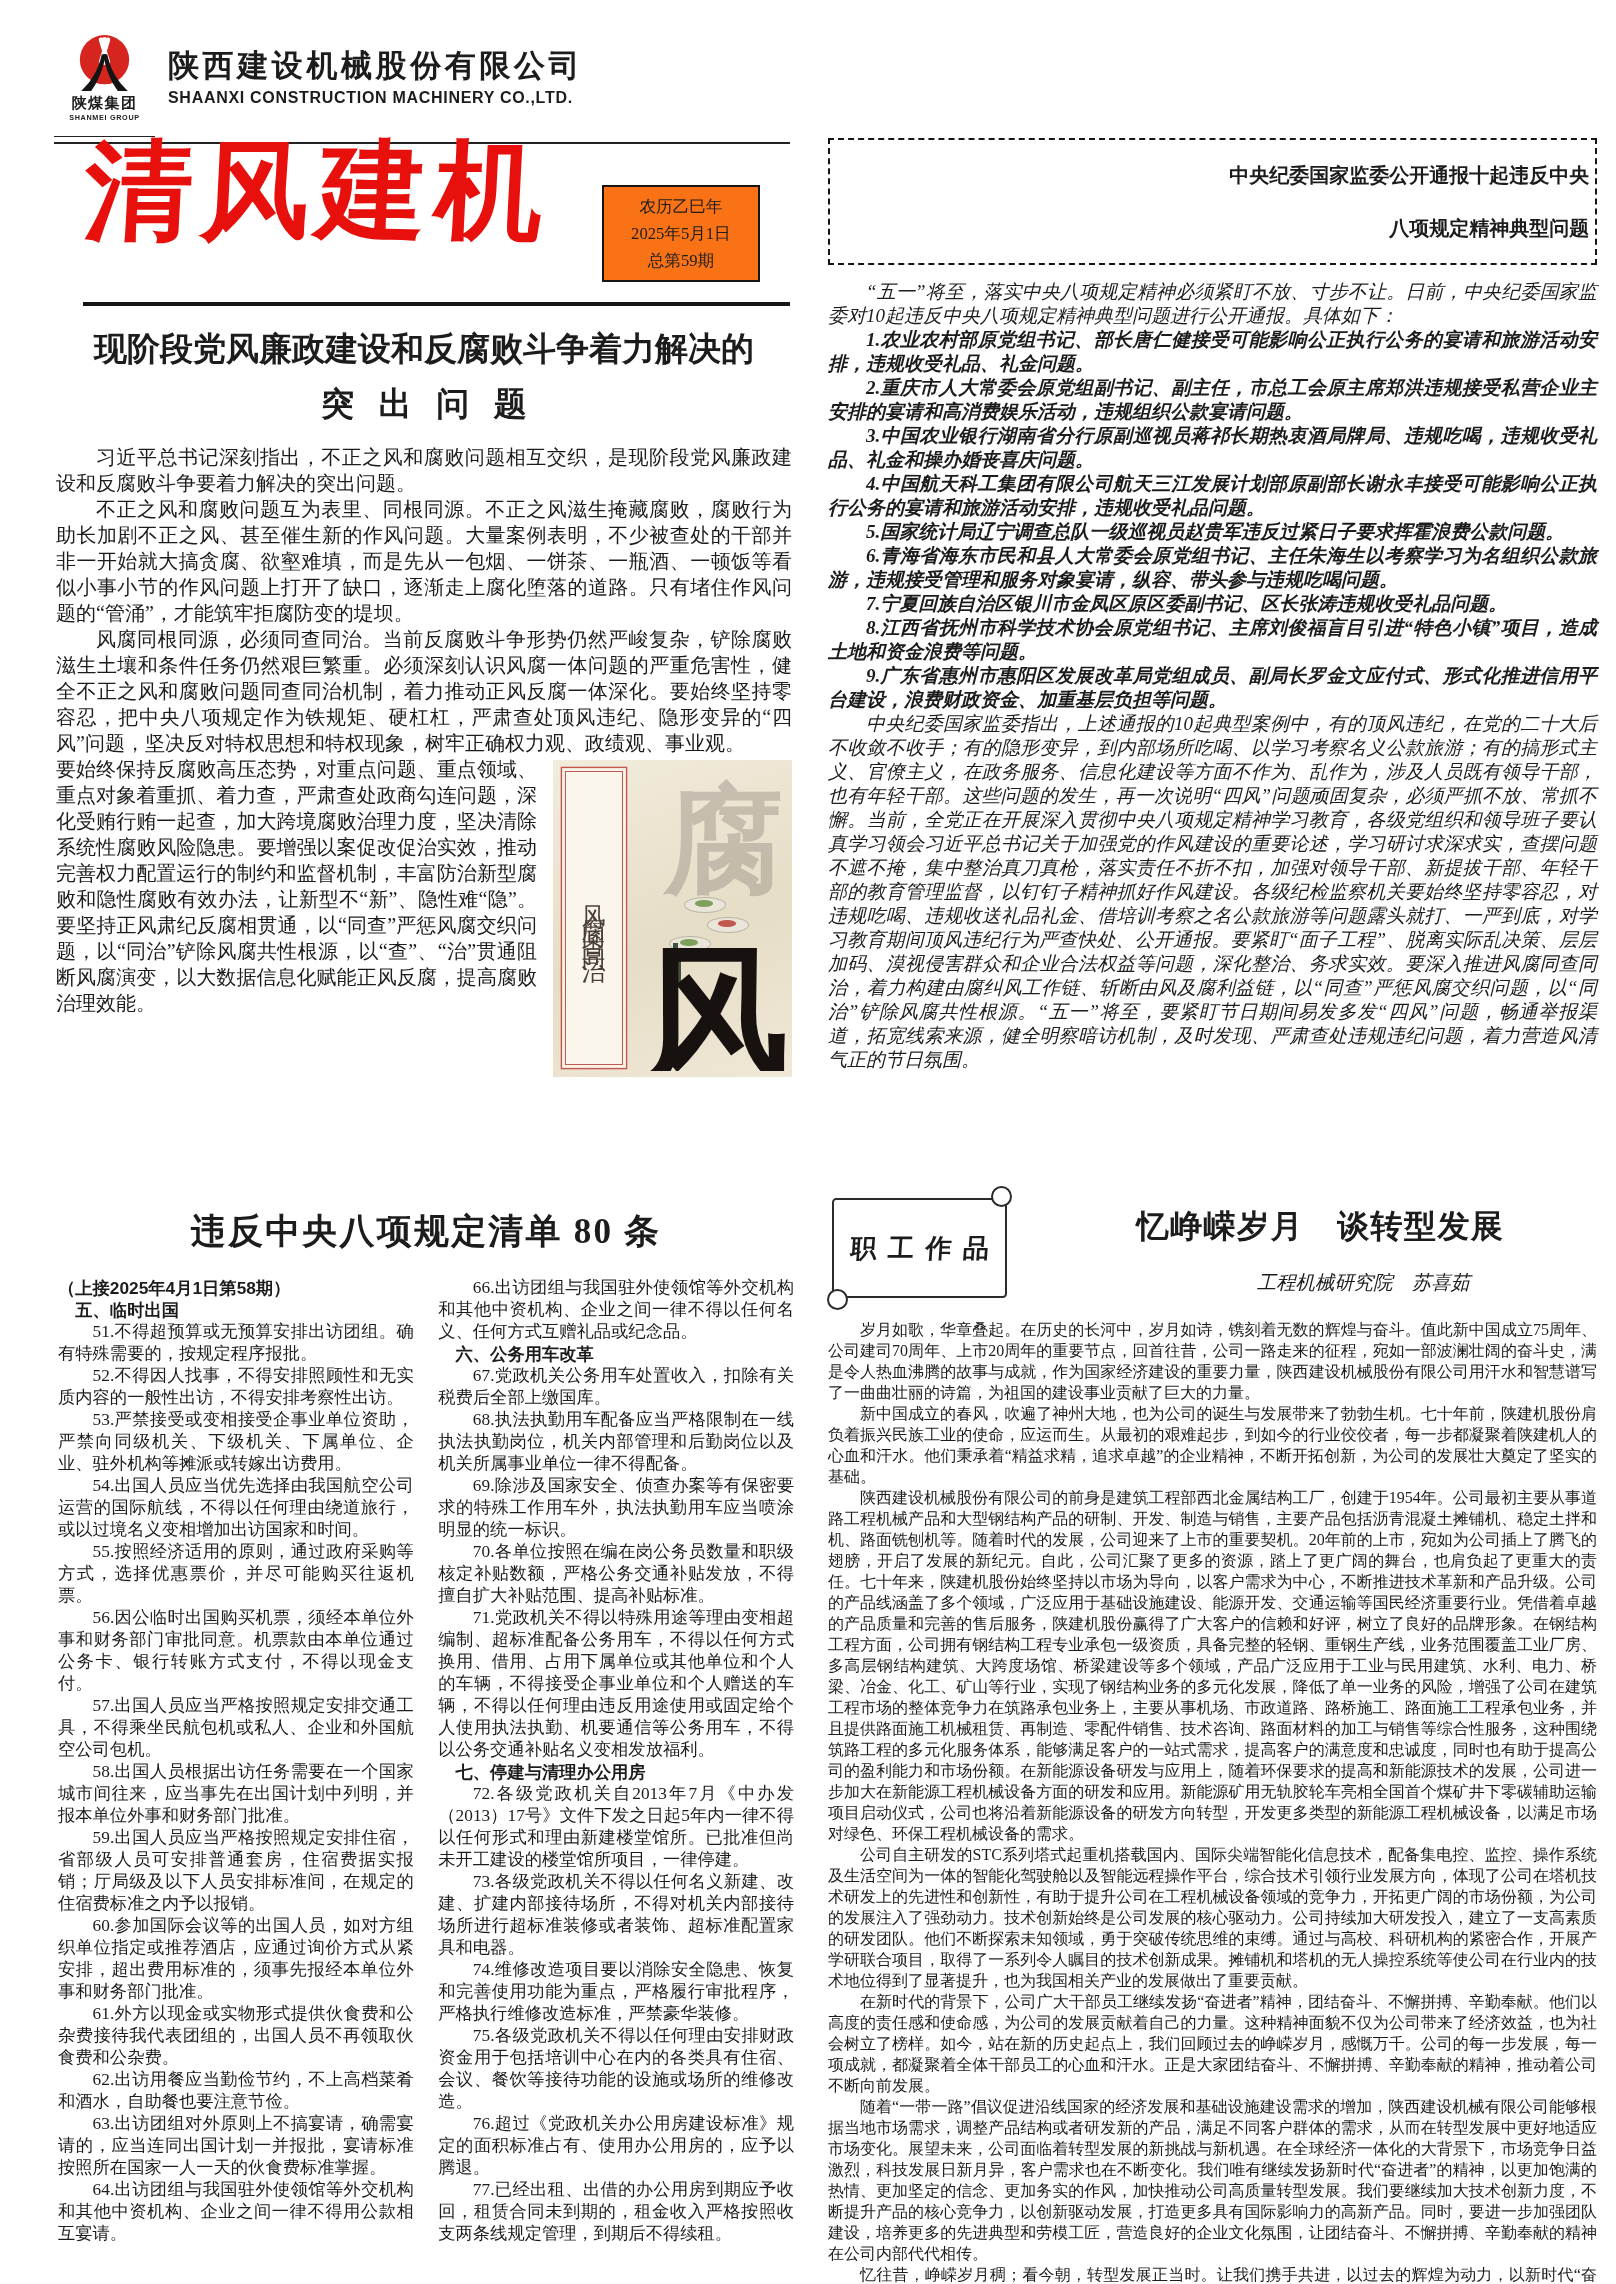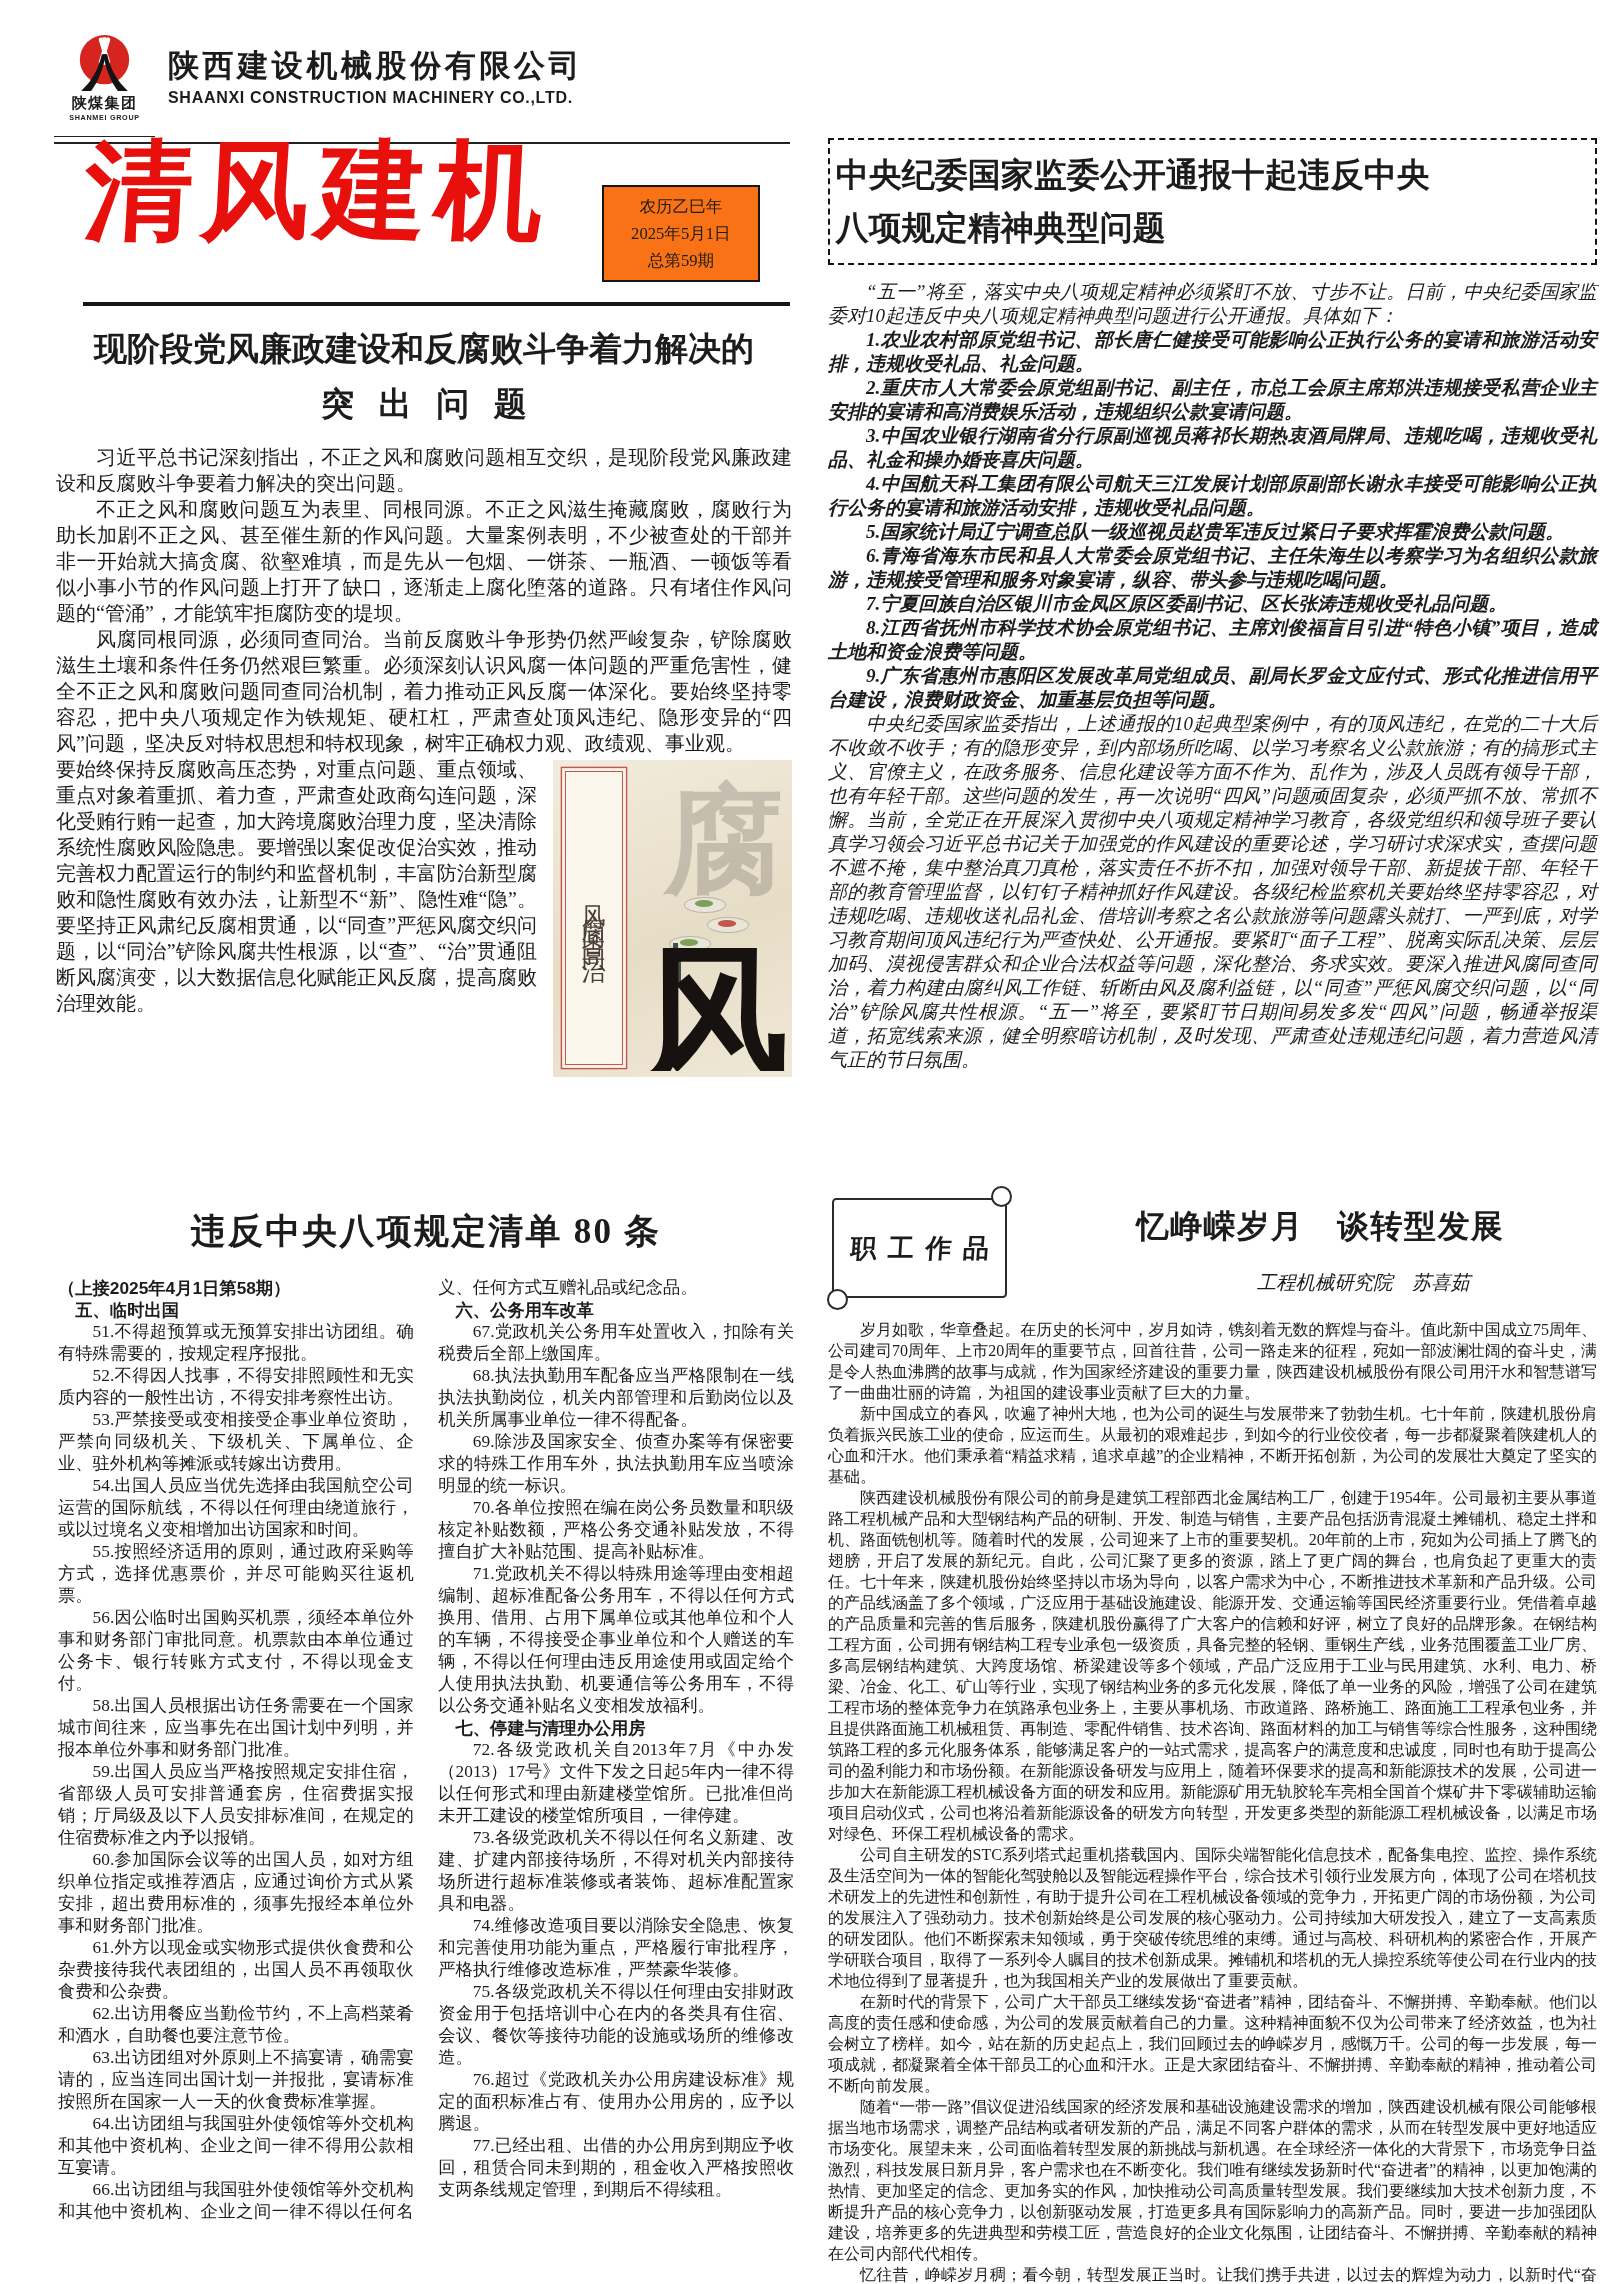--- a/index.html
+++ b/index.html
@@ -44,21 +44,21 @@
   .ff-plate::after{content:"";position:absolute;left:10px;top:2.9px;width:17.3px;height:6.5px;border-radius:50%;background:#7fa05c;}
   .ff-plate.p1{right:60px;top:131px;}
   .ff-plate.p2{right:37px;top:151px;}
   .ff-plate.p2::after{background:#c0584e;}
   .ff-plate.p3{right:75px;top:170px;}
   .ff-bottle{position:absolute;right:105px;top:186px;width:12.2px;height:35px;background:#41503f;border-radius:3.6px 3.6px 2.2px 2.2px;}
   .ff-bottle::before{content:"";position:absolute;left:3.6px;top:-8.6px;width:5px;height:9.4px;background:#41503f;}
 
   
   .a2{position:absolute;left:828px;top:138px;width:769px;}
-  .a2-box{border:2.2px dashed #151515;padding:8.6px 5.8px;text-align:left;font-size:33px;font-weight:bold;line-height:53px;}
+  .a2-box{border:2.2px dashed #151515;padding:8.6px 5.8px;text-align:right;font-size:20px;font-weight:bold;line-height:53px;}
   .a2-body{margin-top:14.4px;font-size:19px;line-height:24px;text-align:justify;font-style:italic;}
   .a2-body p{margin:0;}
   .a2-body .k-item{font-weight:bold;}
 
   
   .k-para{text-indent:2em;}
   .k-cont{text-indent:0;font-family:Liberation Serif, serif;}
   .k-item{text-indent:2em;}
   .k-header{font-weight:bold;font-family:"Liberation Sans",sans-serif;text-indent:1em;}
   .k-note{font-weight:bold;font-family:"Liberation Sans",sans-serif;text-indent:0;}
@@ -173,20 +173,21 @@
     <div class="l80-cols">
 
     <p class="k-note">（上接2025年4月1日第58期）</p>
         <p class="k-header">五、临时出国</p>
         <p class="k-item">51.不得超预算或无预算安排出访团组。确有特殊需要的，按规定程序报批。</p>
         <p class="k-item">52.不得因人找事，不得安排照顾性和无实质内容的一般性出访，不得安排考察性出访。</p>
         <p class="k-item">53.严禁接受或变相接受企事业单位资助，严禁向同级机关、下级机关、下属单位、企业、驻外机构等摊派或转嫁出访费用。</p>
         <p class="k-item">54.出国人员应当优先选择由我国航空公司运营的国际航线，不得以任何理由绕道旅行，或以过境名义变相增加出访国家和时间。</p>
         <p class="k-item">55.按照经济适用的原则，通过政府采购等方式，选择优惠票价，并尽可能购买往返机票。</p>
         <p class="k-item">56.因公临时出国购买机票，须经本单位外事和财务部门审批同意。机票款由本单位通过公务卡、银行转账方式支付，不得以现金支付。</p>
+        <p class="k-item">57.出国人员应当严格按照规定安排交通工具，不得乘坐民航包机或私人、企业和外国航空公司包机。</p>
         <p class="k-item">58.出国人员根据出访任务需要在一个国家城市间往来，应当事先在出国计划中列明，并报本单位外事和财务部门批准。</p>
         <p class="k-item">59.出国人员应当严格按照规定安排住宿，省部级人员可安排普通套房，住宿费据实报销；厅局级及以下人员安排标准间，在规定的住宿费标准之内予以报销。</p>
         <p class="k-item">60.参加国际会议等的出国人员，如对方组织单位指定或推荐酒店，应通过询价方式从紧安排，超出费用标准的，须事先报经本单位外事和财务部门批准。</p>
         <p class="k-item">61.外方以现金或实物形式提供伙食费和公杂费接待我代表团组的，出国人员不再领取伙食费和公杂费。</p>
         <p class="k-item">62.出访用餐应当勤俭节约，不上高档菜肴和酒水，自助餐也要注意节俭。</p>
         <p class="k-item">63.出访团组对外原则上不搞宴请，确需宴请的，应当连同出国计划一并报批，宴请标准按照所在国家一人一天的伙食费标准掌握。</p>
         <p class="k-item">64.出访团组与我国驻外使领馆等外交机构和其他中资机构、企业之间一律不得用公款相互宴请。</p>
         <p class="k-item">66.出访团组与我国驻外使领馆等外交机构和其他中资机构、企业之间一律不得以任何名义、任何方式互赠礼品或纪念品。</p>
         <p class="k-header">六、公务用车改革</p>
         <p class="k-item">67.党政机关公务用车处置收入，扣除有关税费后全部上缴国库。</p>

